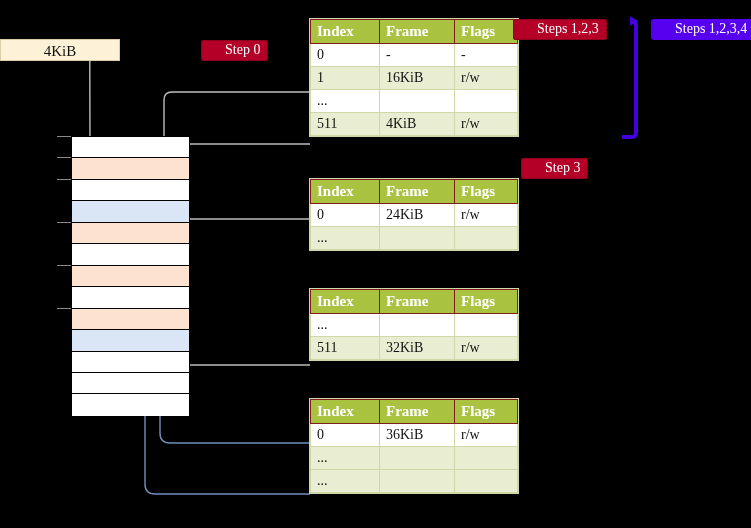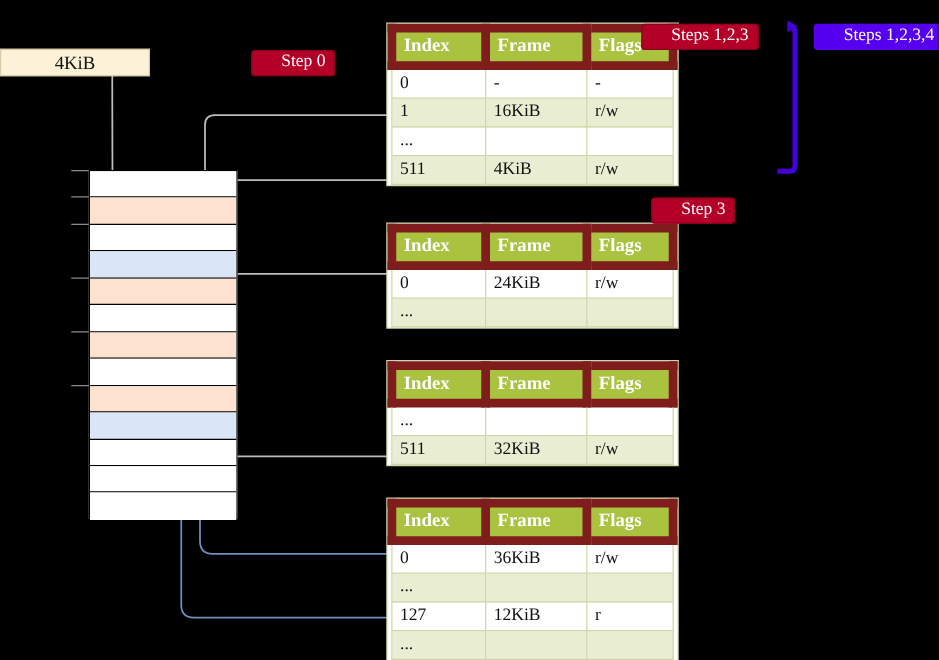--- a/index.html
+++ b/index.html
@@ -39,21 +39,21 @@
 
   .tick{position:absolute;height:1px;background:#8a8a8a;width:14px;left:57px;}
 
   
   table.pt{
     position:absolute;border-collapse:collapse;background:#fff;
     font-size:14px;color:#111;box-shadow:0 0 0 1px #cfd6a8;
   }
   table.pt th{
     background:#a9c23f;color:#ffffff;font-weight:bold;text-align:left;
-    padding:3px 6px;border:7px solid #7f1d1d;font-size:15px;
+    padding:3px 6px;border:1px solid #7f1d1d;font-size:15px;
   }
   table.pt td{
     border:1px solid #cfd6a8;padding:3px 6px;height:16px;min-width:40px;
   }
   tr.alt td{background:#e9eed3;}
   td.hl{background:#fbf7a8;}
   .col-index{width:56px;}
   .col-frame{width:62px;font-family:Liberation Serif, serif;}
   .col-flags{width:50px;}
 
@@ -214,25 +214,20 @@
       <tr>
         <td class="col-index">0</td>
         <td class="col-frame">36KiB</td>
         <td class="col-flags">r/w</td>
       </tr>
       <tr class="alt">
         <td class="col-index">...</td>
         <td class="col-frame"></td>
         <td class="col-flags"></td>
       </tr>
-      <tr>
-        <td class="col-index">127</td>
-        <td class="col-frame">12KiB</td>
-        <td class="col-flags">r</td>
-      </tr>
       <tr class="alt">
         <td class="col-index">...</td>
         <td class="col-frame"></td>
         <td class="col-flags"></td>
       </tr>
     </tbody>
   </table>
 
 <div class="badge badge-red" id="step0">Step 0</div>
 <div class="badge badge-red" id="steps123">Steps 1,2,3</div>

